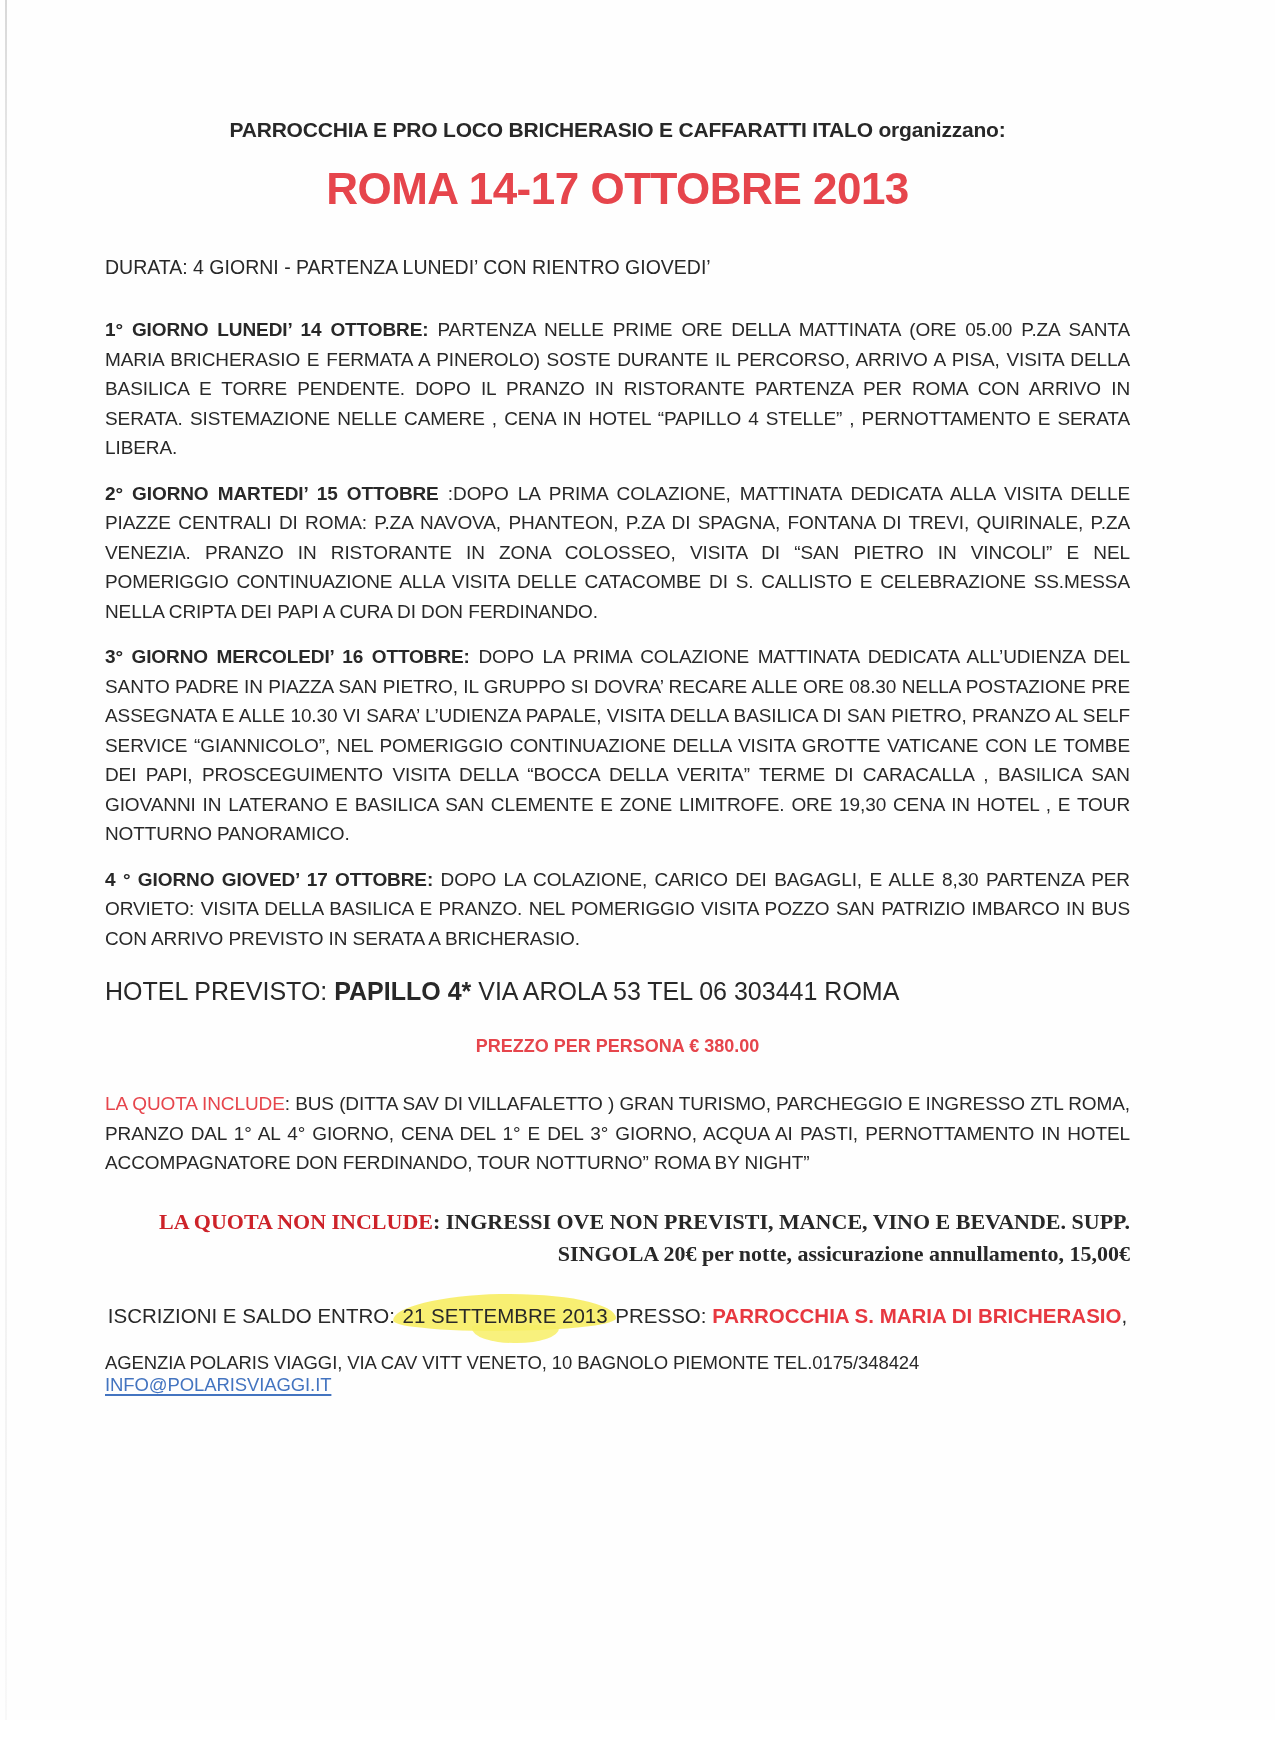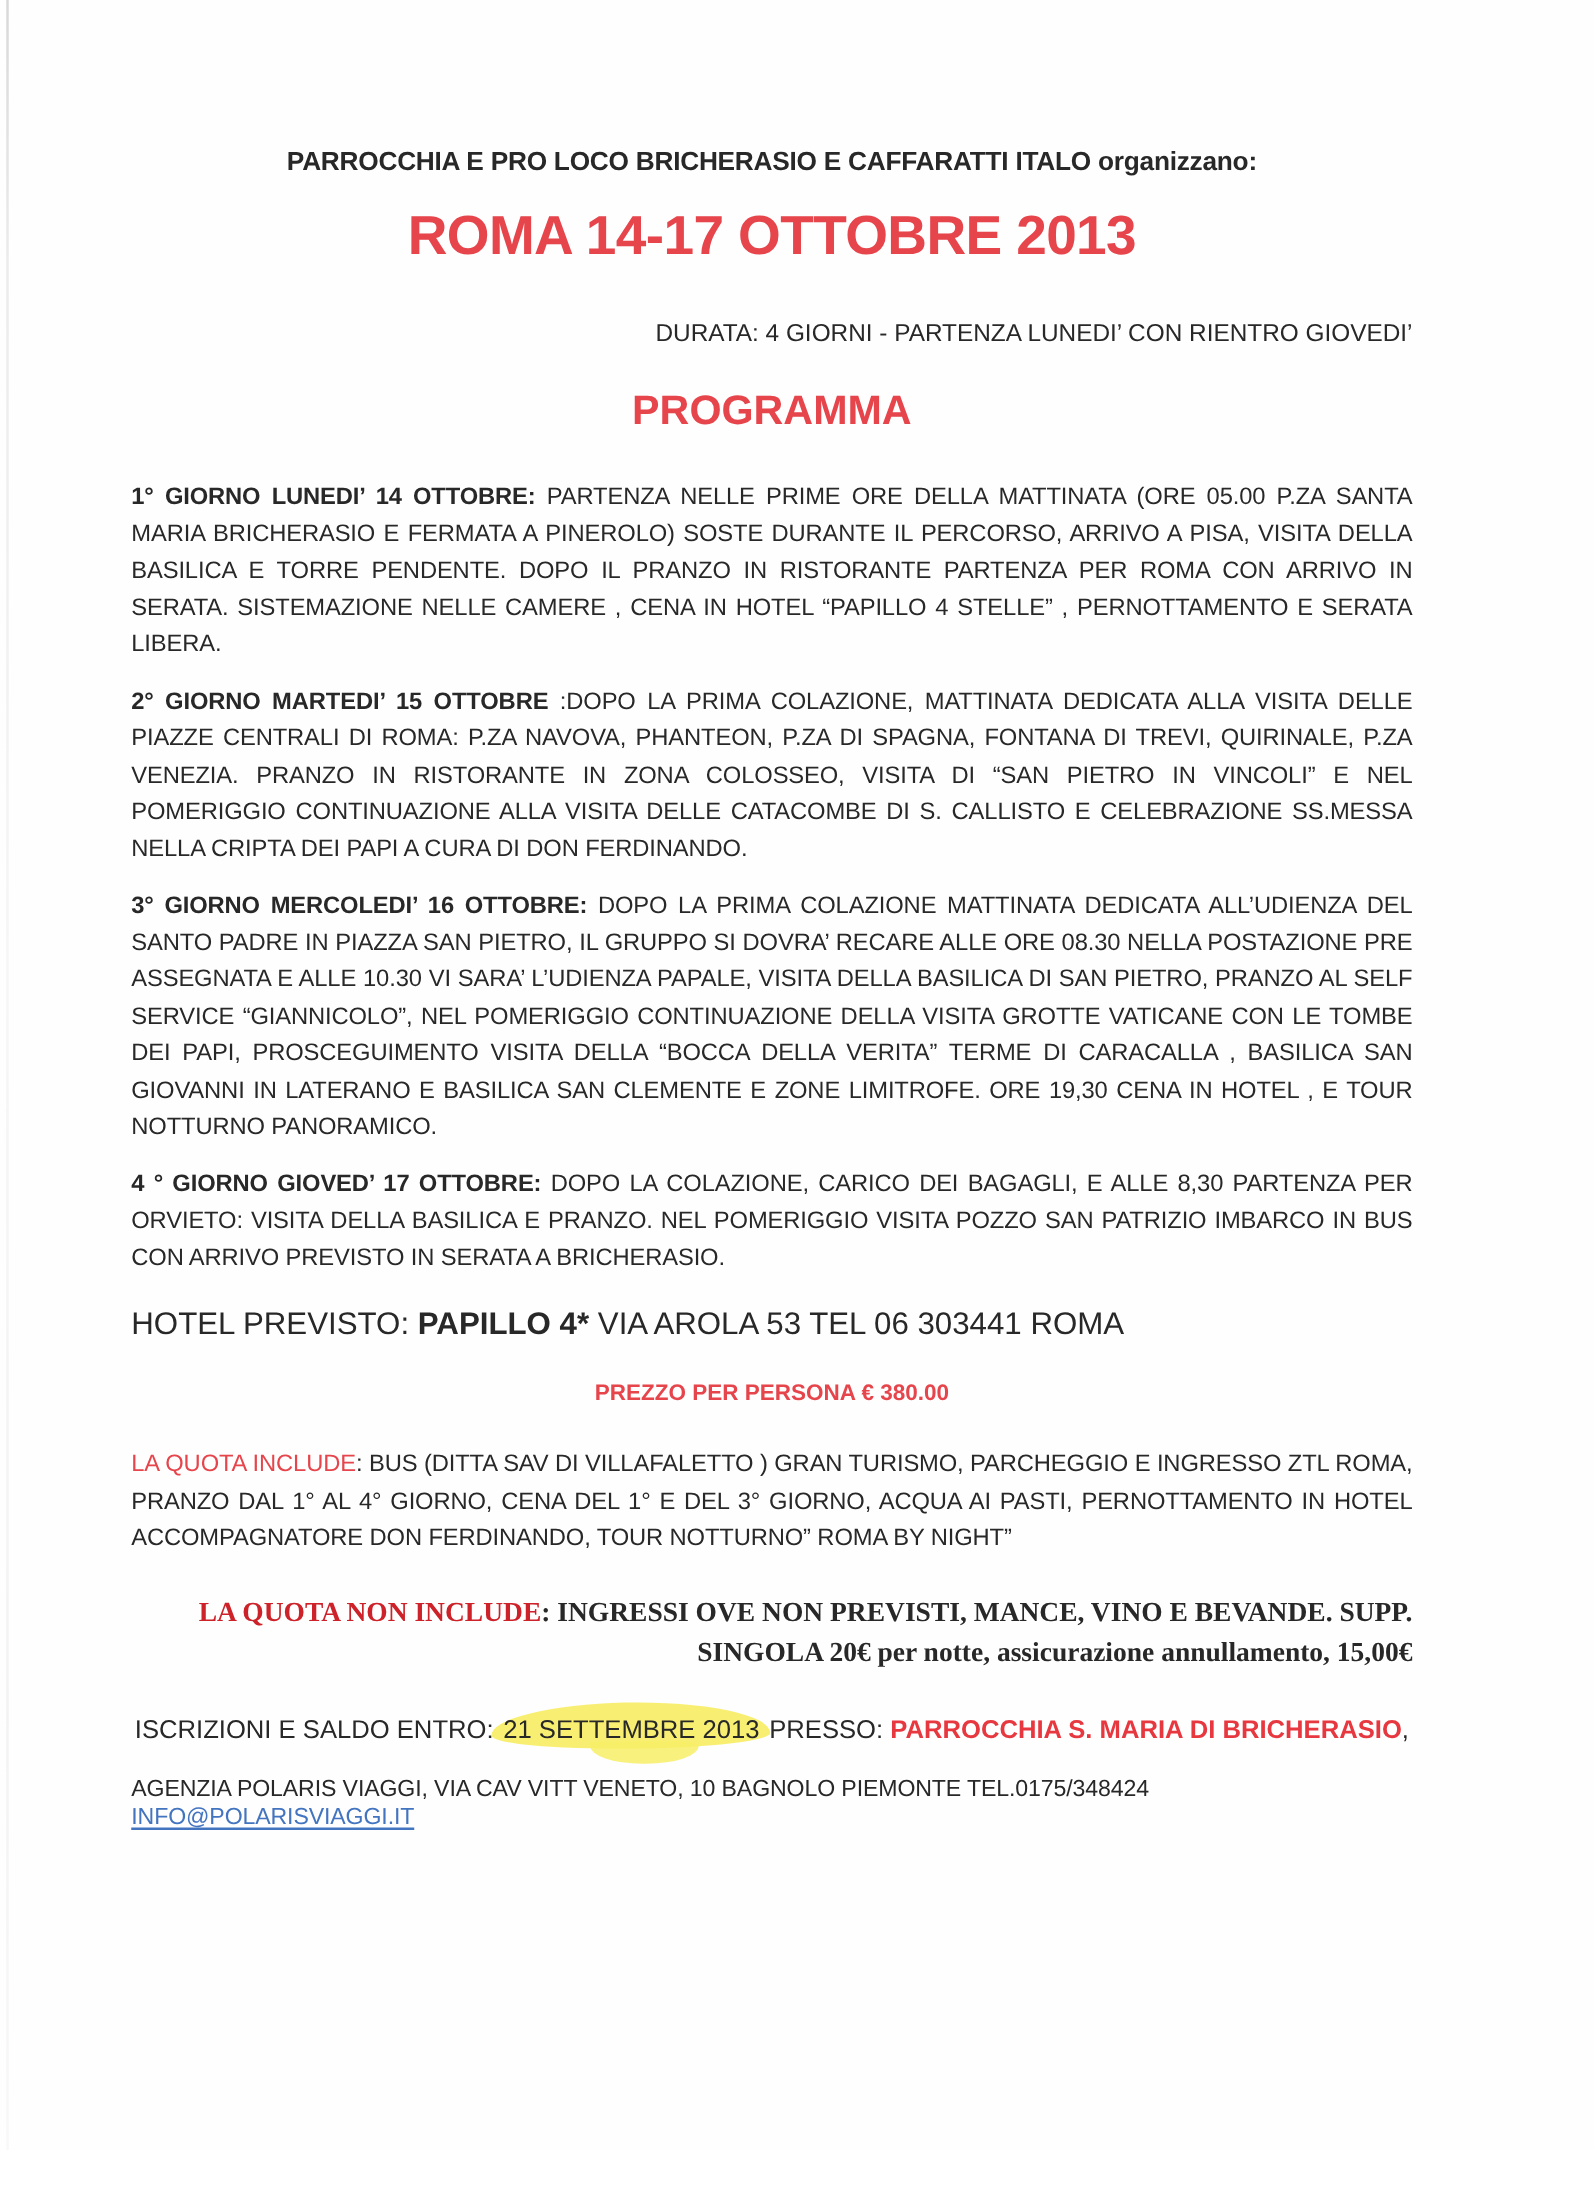--- a/index.html
+++ b/index.html
@@ -47,21 +47,20 @@
     margin-top: 22px;
     text-align: center;
     font-weight: bold;
     font-size: 44px;
     letter-spacing: -0.5px;
     color: var(--accent_red, #e6454c);
   }
   .duration-line {
     margin-top: 42px;
     font-size: 19.5px;
-    text-align: right;
   }
   .program-heading {
     margin-top: 30px;
     text-align: center;
     font-weight: bold;
     font-size: 33px;
     color: var(--accent_red, #e6454c);
   }
   p.day {
     margin-top: 16px;
@@ -156,21 +155,20 @@
 
 <div class="page">
   <div class="content">
 
     <div class="org-line">PARROCCHIA E PRO LOCO BRICHERASIO E CAFFARATTI ITALO organizzano:</div>
 
     <div class="main-title">ROMA 14-17 OTTOBRE 2013</div>
 
     <div class="duration-line">DURATA: 4 GIORNI - PARTENZA LUNEDI’ CON RIENTRO GIOVEDI’</div>
 
-    <div class="program-heading">PROGRAMMA</div>
 
     <p class="day first"><span class="day-heading">1° GIORNO LUNEDI’ 14 OTTOBRE:</span> <span>PARTENZA NELLE PRIME ORE DELLA MATTINATA  (ORE 05.00 P.ZA SANTA MARIA BRICHERASIO E FERMATA A PINEROLO) SOSTE DURANTE IL PERCORSO, ARRIVO A PISA, VISITA DELLA BASILICA E TORRE PENDENTE. DOPO IL PRANZO IN RISTORANTE PARTENZA PER ROMA CON ARRIVO IN SERATA. SISTEMAZIONE NELLE CAMERE , CENA IN HOTEL “PAPILLO 4 STELLE” , PERNOTTAMENTO E SERATA LIBERA.</span></p>
 
     <p class="day"><span class="day-heading">2° GIORNO MARTEDI’ 15 OTTOBRE</span> <span>:DOPO LA PRIMA COLAZIONE, MATTINATA DEDICATA ALLA VISITA DELLE PIAZZE CENTRALI DI ROMA: P.ZA NAVOVA, PHANTEON, P.ZA DI SPAGNA, FONTANA DI TREVI, QUIRINALE, P.ZA VENEZIA. PRANZO IN RISTORANTE IN ZONA COLOSSEO, VISITA DI “SAN PIETRO IN VINCOLI” E NEL POMERIGGIO CONTINUAZIONE  ALLA VISITA DELLE CATACOMBE DI S. CALLISTO E CELEBRAZIONE SS.MESSA NELLA CRIPTA DEI PAPI A CURA DI DON FERDINANDO.</span></p>
 
     <p class="day"><span class="day-heading">3° GIORNO MERCOLEDI’ 16 OTTOBRE:</span> <span>DOPO LA PRIMA COLAZIONE MATTINATA DEDICATA ALL’UDIENZA DEL SANTO  PADRE IN PIAZZA SAN PIETRO, IL GRUPPO SI DOVRA’ RECARE ALLE ORE 08.30 NELLA POSTAZIONE PRE ASSEGNATA E ALLE 10.30 VI SARA’ L’UDIENZA PAPALE, VISITA DELLA BASILICA DI SAN PIETRO, PRANZO AL SELF SERVICE “GIANNICOLO”, NEL POMERIGGIO CONTINUAZIONE DELLA VISITA GROTTE VATICANE CON LE TOMBE DEI PAPI, PROSCEGUIMENTO VISITA DELLA “BOCCA DELLA VERITA” TERME DI CARACALLA , BASILICA SAN GIOVANNI IN LATERANO E BASILICA SAN CLEMENTE E ZONE LIMITROFE. ORE 19,30 CENA IN HOTEL , E TOUR NOTTURNO PANORAMICO.</span></p>
 
     <p class="day"><span class="day-heading">4 ° GIORNO GIOVED’ 17 OTTOBRE:</span> <span>DOPO LA COLAZIONE, CARICO DEI BAGAGLI, E ALLE 8,30 PARTENZA PER ORVIETO: VISITA DELLA BASILICA E PRANZO. NEL POMERIGGIO VISITA POZZO SAN PATRIZIO IMBARCO IN BUS CON ARRIVO PREVISTO IN SERATA A BRICHERASIO.</span></p>
 
     <div class="hotel-line"><span>HOTEL PREVISTO: </span><span class="hotel-name">PAPILLO 4*</span><span> VIA AROLA 53 TEL 06 303441 ROMA</span></div>

